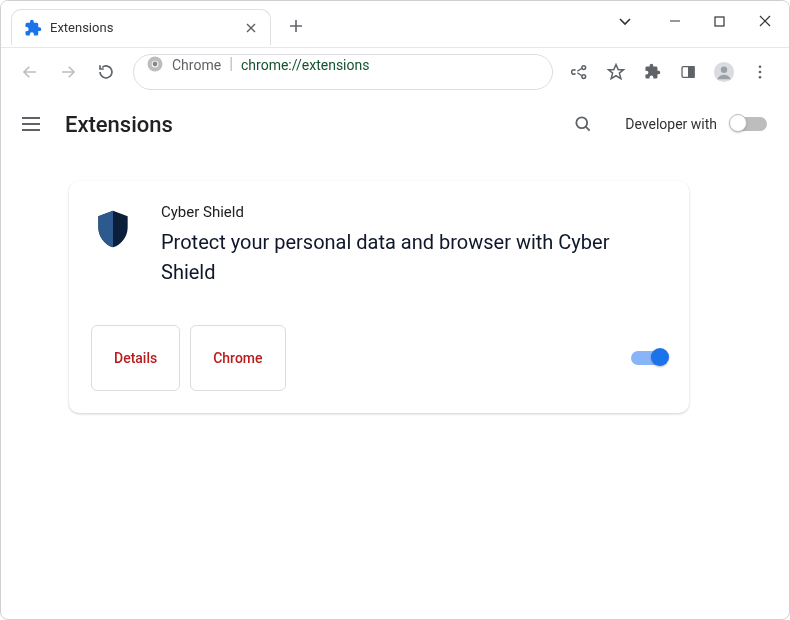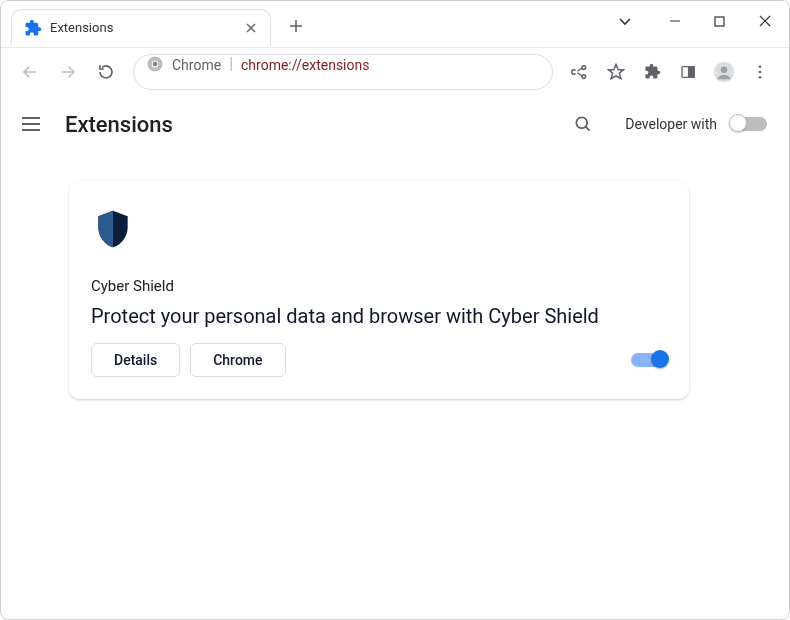--- a/index.html
+++ b/index.html
@@ -19,45 +19,45 @@
     .wc-btn { width: 45px; height: 36px; display: flex; align-items: center; justify-content: center; cursor: pointer; }
     .wc-chevron { margin-right: 12px; width: 30px; }
 
     
     .toolbar { height: 48px; display: flex; align-items: center; padding: 0 12px; gap: 4px; background: #fff; position: relative; border-top: 1px solid #e8e8e8; z-index: 1; }
     .tb-icon { width: 34px; height: 34px; display: flex; align-items: center; justify-content: center; border-radius: 50%; cursor: pointer; color: #5f6368; }
     .tb-icon.disabled { color: #bdbdbd; cursor: default; }
     .omnibox { flex: 1; height: 36px; background: #fff; border: 1px solid #dadce0; border-radius: 18px; display: flex; align-items: flex-end; padding: 16px 12px; margin: 0 6px; gap: 8px; }
     .omnibox-label { font-size: 14px; color: #5f6368; }
     .omnibox-sep { color: #bbb; }
-    .omnibox-url { font-size: 14px; color: #7f1d1d; }
+    .omnibox-url { font-size: 14px; color: #14532d; }
     .omnibox-spacer { flex: 1; }
     .right-icons { display: flex; gap: 2px; align-items: center; }
 
     
     .app-header { height: 58px; display: flex; align-items: center; padding: 0 22px 0 18px; position: relative; z-index: 1; }
     .hamburger { width: 24px; height: 24px; cursor: pointer; display: flex; flex-direction: column; justify-content: center; gap: 4px; margin-right: 22px; }
     .hamburger div { height: 2px; background: #5f6368; width: 18px; margin-left: 3px; }
     .page-title { font-size: 22px; color: #202124; font-weight: 500; }
     .header-spacer { flex: 1; }
     .search-icon { width: 24px; height: 24px; cursor: pointer; margin-right: 30px; color: #5f6368; display: flex; align-items: center; justify-content: center; }
     .dev-mode-label { font-size: 14px; color: #333; margin-right: 14px; }
     .toggle { width: 36px; height: 14px; background: #bdbdbd; border-radius: 7px; position: relative; cursor: pointer; }
     .toggle-knob { width: 18px; height: 18px; background: #fff; border: 1px solid #bbb; border-radius: 50%; position: absolute; top: -3px; left: -2px; box-shadow: 0 1px 2px rgba(0,0,0,0.2); }
 
     
     .content { padding: 28px 68px; position: relative; z-index: 1; }
     .ext-card { background: #fff; border-radius: 10px; box-shadow: 0 1px 3px rgba(0,0,0,0.12), 0 1px 2px rgba(0,0,0,0.08); padding: 22px; max-width: 620px; }
-    .ext-top { display: flex; gap: 22px; min-height: 110px; flex-direction: column; }
+    .ext-top { display: flex; gap: 22px; min-height: 110px; }
     .ext-icon { width: 48px; height: 48px; flex-shrink: 0; margin-top: 4px; }
     .ext-text { flex: 1; }
     .ext-name { font-size: 15px; color: #202124; font-weight: 400; margin-bottom: 6px; }
     .ext-desc { font-size: 20px; color: #0f172a; line-height: 1.5; }
     .ext-bottom { display: flex; align-items: center; gap: 10px; margin-top: 12px; }
-    .outline-btn { padding: 8px 22px; border: 1px solid #dadce0; background: #fff; color: #0f172a; font-size: 14px; border-radius: 6px; cursor: pointer; font-weight: 500; }
+    .outline-btn { padding: 24px 22px; border: 1px solid #dadce0; background: #fff; color: #b91c1c; font-size: 14px; border-radius: 6px; cursor: pointer; font-weight: 500; }
     .ext-spacer { flex: 1; }
     .toggle-on { width: 36px; height: 14px; background: #8ab4f8; border-radius: 7px; position: relative; cursor: pointer; }
     .toggle-on-knob { width: 18px; height: 18px; background: #1a73e8; border-radius: 50%; position: absolute; top: -3px; right: -2px; box-shadow: 0 1px 2px rgba(0,0,0,0.3); }
 
     svg { display: block; }
   </style>
 </head>
 <body>
 
 <div class="watermark">PCrisk.com</div>

